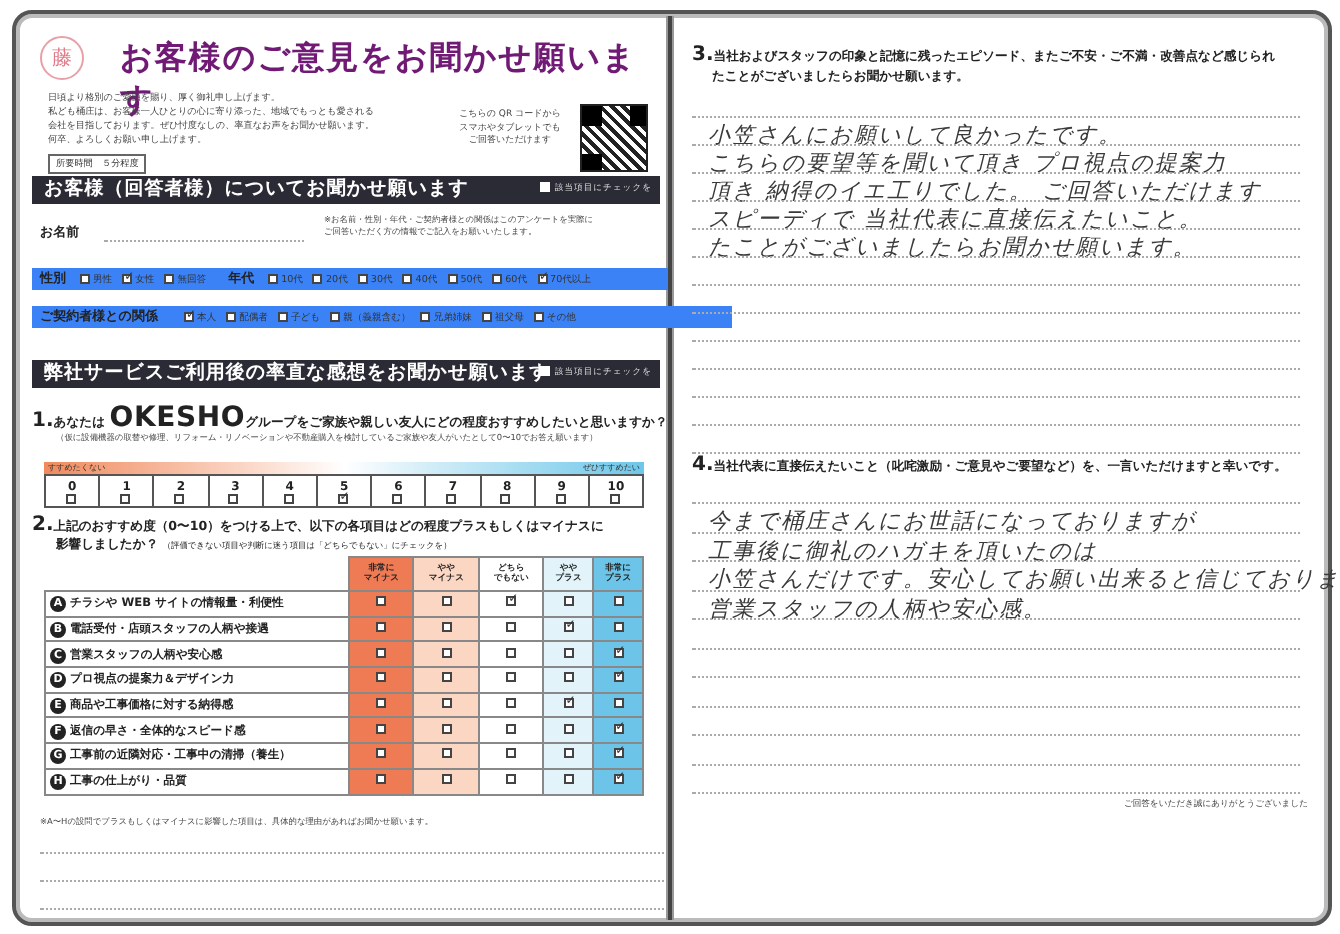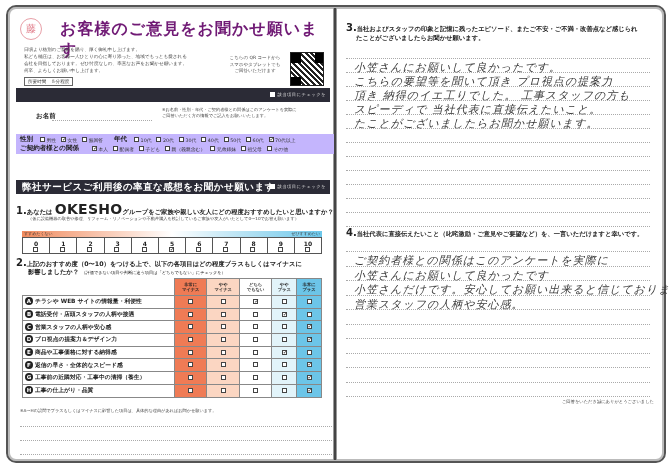--- a/index.html
+++ b/index.html
@@ -27,21 +27,21 @@
       repeating-linear-gradient(45deg,#222 0 2px,#fff 2px 4px);
     border: 1px solid #222; }
 
   .bar { position: absolute; left: 4px; width: 314px; height: 14px; background: #2b2b36; color: #fff;
     font-size: 9.5px; font-weight: bold; padding-left: 6px; line-height: 14px; letter-spacing: 0.5px; }
   .bar .hint { position: absolute; right: 4px; top: 0; font-size: 4.3px; font-weight: normal; color: #ddd; }
   .bar .hint .cb { display: inline-block; width: 5px; height: 5px; background: #fff; margin-right: 2px; vertical-align: middle; }
 
   .label-b { position: absolute; font-size: 6.5px; font-weight: bold; color: #222; }
   .note { position: absolute; font-size: 4.2px; line-height: 6px; color: #444; }
-  .opt-row { position: absolute; left: 4px; height: 11px; background: #c4b5fd; display: flex; align-items: center; gap: 5px; padding-left: 4px; }
+  .opt-row { position: absolute; left: 4px; height: 11px; background: #3b82f6; display: flex; align-items: center; gap: 5px; padding-left: 4px; }
   .opt { display: flex; align-items: center; font-size: 4.8px; color: #333; white-space: nowrap; }
   .cbox { display: inline-block; width: 5px; height: 5px; border: 0.7px solid #444; background: #fff; margin-right: 1.5px; position: relative; }
   .cbox.checked::after { content: "✓"; position: absolute; left: 0; top: -3px; font-size: 6px; color: #333; }
 
   .q-head { position: absolute; font-size: 6.3px; font-weight: bold; color: #222; }
   .q-head .num { font-size: 10px; }
   .q-head .brand { font-size: 14px; font-weight: 900; letter-spacing: 0.3px; }
   .q-sub { position: absolute; font-size: 4.2px; color: #444; }
 
   .scale-bar { position: absolute; left: 22px; top: 223px; width: 300px; height: 6px;
@@ -86,23 +86,24 @@
   </div>
   <div class="time-box">所要時間　５分程度</div>
   <div class="qr-text">
     <div>こちらの QR コードから</div>
     <div>スマホやタブレットでも</div>
     <div>ご回答いただけます</div>
   </div>
   <div class="qr"></div>
 
   <div class="bar" style="top:80px">
+    <span>お客様（回答者様）についてお聞かせ願います</span>
     <span class="hint"><span class="cb"></span><span>該当項目にチェックを</span></span>
   </div>
-  <div class="label-b" style="left:24px;top:104px">お名前</div>
+  <div class="label-b" style="left:8px;top:104px">お名前</div>
   <div class="dots" style="left:40px;top:112px;width:100px"></div>
   <div class="note" style="left:150px;top:99px">
     <div>※お名前・性別・年代・ご契約者様との関係はこのアンケートを実際に</div>
     <div>ご回答いただく方の情報でご記入をお願いいたします。</div>
   </div>
 
   <div class="opt-row" style="top:126px;width:318px">
     <span class="label-b" style="position:static;margin-right:2px">性別</span>
     <span class="opt">
         <span class="cbox"></span>
@@ -140,21 +141,21 @@
     <span class="opt">
         <span class="cbox"></span>
         <span>60代</span>
       </span>
     <span class="opt">
         <span class="cbox checked"></span>
         <span>70代以上</span>
       </span>
   </div>
 
-  <div class="opt-row" style="top:135px;width:318px">
+  <div class="opt-row" style="top:145px;width:350px">
     <span class="label-b" style="position:static;margin-right:8px">ご契約者様との関係</span>
     <span class="opt">
         <span class="cbox checked"></span>
         <span>本人</span>
       </span>
     <span class="opt">
         <span class="cbox"></span>
         <span>配偶者</span>
       </span>
     <span class="opt">
@@ -339,44 +340,44 @@
     <span class="num">3.</span><span>当社およびスタッフの印象と記憶に残ったエピソード、またご不安・ご不満・改善点など感じられ</span>
   </div>
   <div class="q-head" style="left:16px;top:26px;white-space:nowrap">たことがございましたらお聞かせ願います。</div>
 
   <div id="q3-lines">
       <div class="dots" style="left: 6px; top: 50px; width: 304px;"></div>
       <div class="hand" style="left: 14px; top: 52px;">小笠さんにお願いして良かったです。</div>
       <div class="dots" style="left: 6px; top: 64px; width: 304px;"></div>
       <div class="hand" style="left: 14px; top: 66px;">こちらの要望等を聞いて頂き プロ視点の提案力</div>
       <div class="dots" style="left: 6px; top: 78px; width: 304px;"></div>
-      <div class="hand" style="left: 14px; top: 80px;">頂き 納得のイエ工りでした。 工事スタッフの方も</div>
+      <div class="hand" style="left: 14px; top: 80px;">頂き 納得のイエ工りでした。 ご回答いただけます</div>
       <div class="dots" style="left: 6px; top: 92px; width: 304px;"></div>
       <div class="hand" style="left: 14px; top: 94px;">スピーディで 当社代表に直接伝えたいこと。</div>
       <div class="dots" style="left: 6px; top: 106px; width: 304px;"></div>
       <div class="hand" style="left: 14px; top: 108px;">たことがございましたらお聞かせ願います。</div>
       <div class="dots" style="left: 6px; top: 120px; width: 304px;"></div>
       <div class="dots" style="left: 6px; top: 134px; width: 304px;"></div>
       <div class="dots" style="left: 6px; top: 148px; width: 304px;"></div>
       <div class="dots" style="left: 6px; top: 162px; width: 304px;"></div>
       <div class="dots" style="left: 6px; top: 176px; width: 304px;"></div>
       <div class="dots" style="left: 6px; top: 190px; width: 304px;"></div>
       <div class="dots" style="left: 6px; top: 204px; width: 304px;"></div>
       <div class="dots" style="left: 6px; top: 218px; width: 304px;"></div>
     </div>
 
   <div class="q-head" style="left:6px;top:219px;white-space:nowrap">
     <span class="num">4.</span><span>当社代表に直接伝えたいこと（叱咤激励・ご意見やご要望など）を、一言いただけますと幸いです。</span>
   </div>
 
   <div id="q4-lines">
       <div class="dots" style="left: 6px; top: 243px; width: 304px;"></div>
-      <div class="hand" style="left: 14px; top: 245px;">ご契約者様との関係はこのアンケートを実際に</div>
+      <div class="hand" style="left: 14px; top: 245px;">今まで桶庄さんにお世話になっておりますが</div>
       <div class="dots" style="left: 6px; top: 257.5px; width: 304px;"></div>
-      <div class="hand" style="left: 14px; top: 259.5px;">小笠さんにお願いして良かったです</div>
+      <div class="hand" style="left: 14px; top: 259.5px;">工事後に御礼のハガキを頂いたのは</div>
       <div class="dots" style="left: 6px; top: 272px; width: 304px;"></div>
       <div class="hand" style="left: 14px; top: 274px;">小笠さんだけです。安心してお願い出来ると信じております。</div>
       <div class="dots" style="left: 6px; top: 286.5px; width: 304px;"></div>
       <div class="hand" style="left: 14px; top: 288.5px;">営業スタッフの人柄や安心感。</div>
       <div class="dots" style="left: 6px; top: 301px; width: 304px;"></div>
       <div class="dots" style="left: 6px; top: 315.5px; width: 304px;"></div>
       <div class="dots" style="left: 6px; top: 330px; width: 304px;"></div>
       <div class="dots" style="left: 6px; top: 344.5px; width: 304px;"></div>
       <div class="dots" style="left: 6px; top: 359px; width: 304px;"></div>
       <div class="dots" style="left: 6px; top: 373.5px; width: 304px;"></div>

